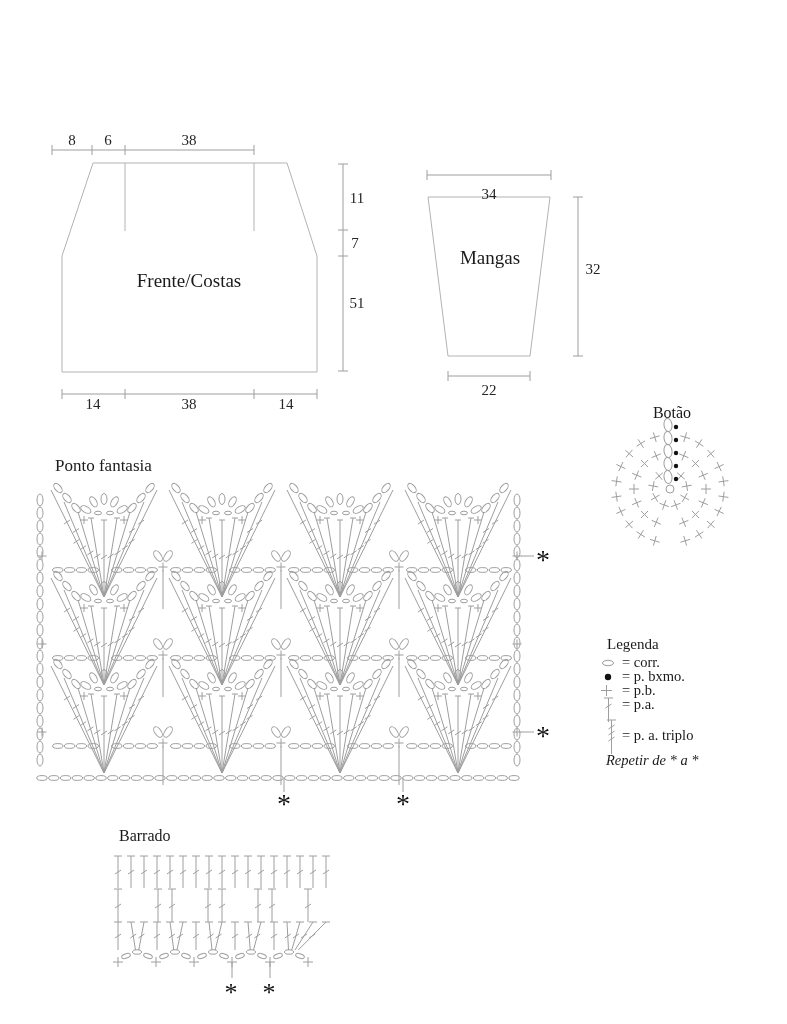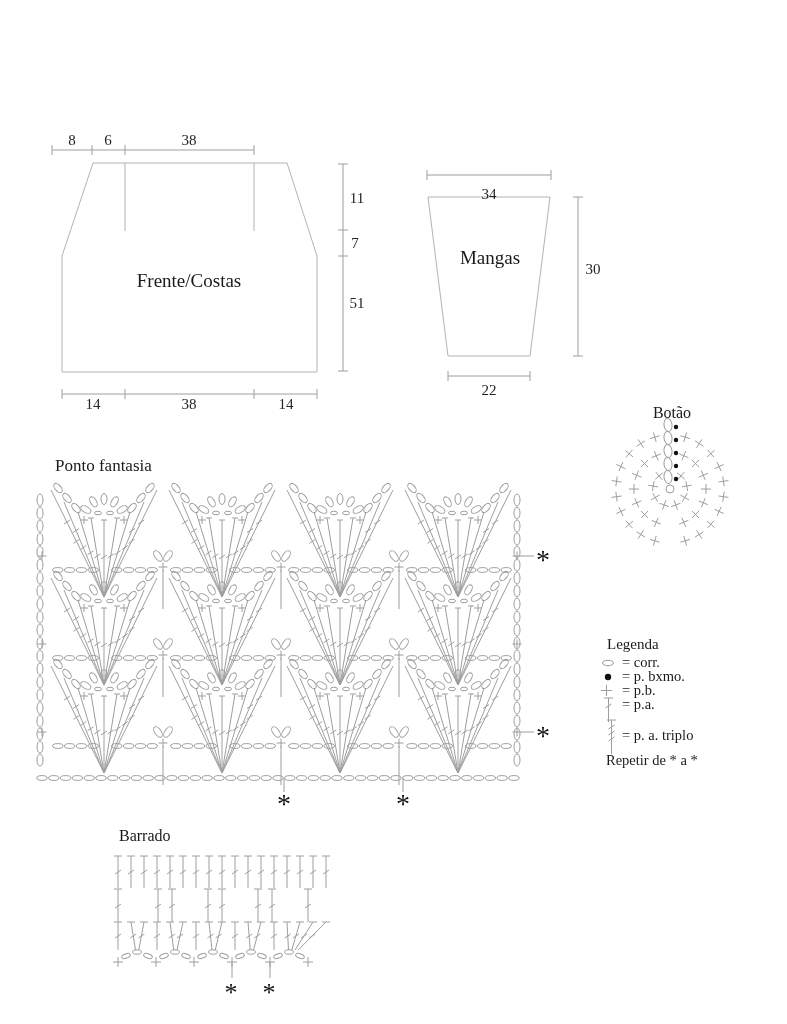--- a/index.html
+++ b/index.html
@@ -1066,21 +1066,21 @@
   <div class="abs dim ctr" style="left:189px;top:140px;">38</div>
   <div class="abs dim ctr" style="left:357px;top:198px;">11</div>
   <div class="abs dim ctr" style="left:355px;top:243px;">7</div>
   <div class="abs dim ctr" style="left:357px;top:303px;">51</div>
   <div class="abs dim ctr" style="left:93px;top:404px;">14</div>
   <div class="abs dim ctr" style="left:189px;top:404px;">38</div>
   <div class="abs dim ctr" style="left:286px;top:404px;">14</div>
 
   <div class="abs piece-label ctr" style="left:490px;top:258px;">Mangas</div>
   <div class="abs dim ctr" style="left:489px;top:166px;margin-top:28px;">34</div>
-  <div class="abs dim ctr" style="left:593px;top:269px;">30</div>
+  <div class="abs dim ctr" style="left:593px;top:269px;">32</div>
   <div class="abs dim ctr" style="left:489px;top:390px;">22</div>
 
   <div class="abs sub-title ctrx" style="left:672px;top:404px;">Botão</div>
 
   <div class="abs section-title" style="left:55px;top:456px;">Ponto fantasia</div>
   <div class="abs asterisk ctrx" style="left:543px;top:546px;">*</div>
   <div class="abs asterisk ctrx" style="left:543px;top:722px;">*</div>
   <div class="abs asterisk ctrx" style="left:284px;top:790px;">*</div>
   <div class="abs asterisk ctrx" style="left:403px;top:790px;">*</div>
 
@@ -1111,18 +1111,18 @@
 
   <svg class="abs" style="left:605px;top:718px;" width="13" height="38">
     <line x1="2" y1="2" x2="11" y2="2" stroke="#9e9e9e"></line>
       <line x1="6.5" y1="2" x2="6.5" y2="36" stroke="#9e9e9e"></line>
     <line x1="3.5" y1="11" x2="9.5" y2="7" stroke="#9e9e9e"></line>
     <line x1="3.5" y1="17" x2="9.5" y2="13" stroke="#9e9e9e"></line>
     <line x1="3.5" y1="23" x2="9.5" y2="19" stroke="#9e9e9e"></line>
   </svg>
   <div class="abs legend-label" style="left:622px;top:728px;">= p. a. triplo</div>
 
-  <div class="abs legend-label" style="left:606px;top:753px;">Repetir de * a *</div>
+  <div class="abs legend-label" style="left:606px;top:753px;font-style:italic;">Repetir de * a *</div>
 
   <div class="abs sub-title" style="left:119px;top:827px;">Barrado</div>
   <div class="abs asterisk-sm ctrx" style="left:231px;top:980px;">*</div>
   <div class="abs asterisk-sm ctrx" style="left:269px;top:980px;">*</div>
 </div>
 
 </body></html>

